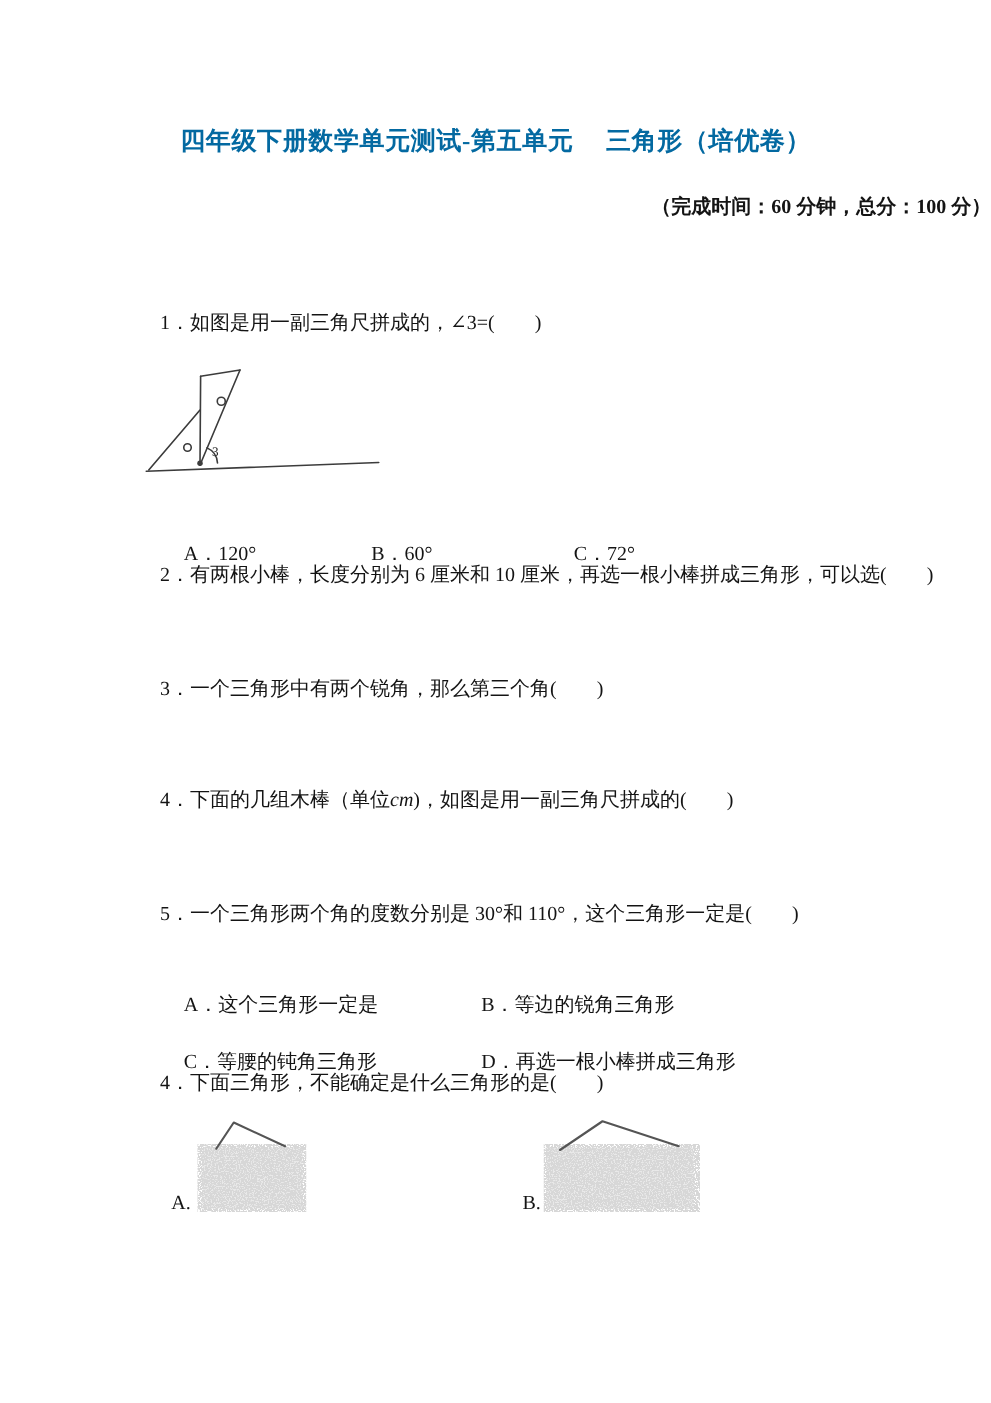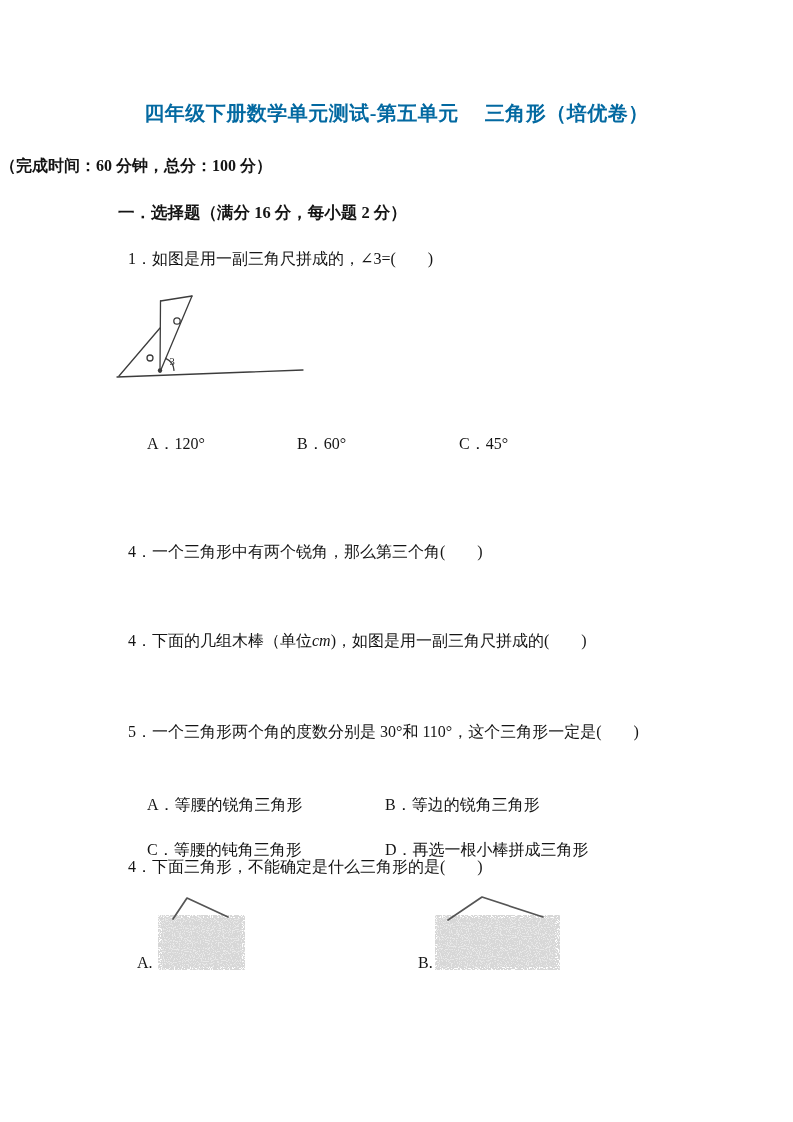--- a/index.html
+++ b/index.html
@@ -1,69 +1,69 @@
 <!DOCTYPE html>
 <html><head>
 <meta charset="utf-8">
 <style>
   html,body{margin:0;padding:0;background:#fff;}
   .page{position:relative;width:793px;height:1122px;background:#ffffff;overflow:hidden;
         font-family:"Liberation Serif","DejaVu Serif",serif;color:#141414;}
   .title{position:absolute;top:99px;left:0;width:100%;text-align:center;
          font-size:20px;line-height:28px;font-weight:700;color:#0369a1;letter-spacing:.5px;}
-  .subtitle{position:absolute;top:155px;left:0;width:100%;text-align:left;
+  .subtitle{position:absolute;top:155px;left:0;width:100%;text-align:right;
             font-size:16px;line-height:22px;font-weight:700;}
   .section{position:absolute;top:202px;left:118px;font-size:16.5px;line-height:22px;font-weight:700;white-space:nowrap;}
   .qtext{position:absolute;left:118px;font-size:16px;line-height:20px;white-space:nowrap;margin-left:10px;}
   .optrow{position:absolute;left:12px;top:0;width:100%;height:20px;margin-top:28px;}
   .opt{position:absolute;top:0;font-size:16px;line-height:20px;white-space:nowrap;}
   .figlabel{position:absolute;font-size:16px;line-height:20px;}
   .it{font-style:italic;}
   .figsvg{position:absolute;}
   .stroke{stroke:#3c3c3c;stroke-width:1.3;fill:none;stroke-linecap:round;}
   .stroke-bold{stroke:#555555;stroke-width:1.7;fill:none;stroke-linejoin:round;stroke-linecap:round;}
 </style>
 </head>
 <body>
 
 <div class="page">
 
   <div class="title">四年级下册数学单元测试-第五单元　 三角形（培优卷）</div>
   <div class="subtitle">（完成时间：60 分钟，总分：100 分）</div>
-  <div class="section">一．选择题（满分 16 分，每小题 2 分）</div>
 
   <div class="qtext" style="top:249px">1．如图是用一副三角尺拼成的，∠3=(　　)</div>
 
   <svg class="figsvg" style="left:110px;top:281px" width="200" height="102" viewBox="0 0 200 102">
     <line class="stroke" x1="7" y1="96" x2="193" y2="89"></line>
     <line class="stroke" x1="9" y1="95" x2="50" y2="47"></line>
     <line class="stroke" x1="50" y1="91" x2="50.5" y2="20"></line>
     <line class="stroke" x1="50.5" y1="20" x2="82" y2="15"></line>
     <line class="stroke" x1="82" y1="15" x2="50" y2="91"></line>
     <circle class="stroke" cx="40" cy="77" r="3"></circle>
     <circle class="stroke" cx="67" cy="40" r="3.2"></circle>
     <path class="stroke" d="M 64 89.4 A 14 14 0 0 0 55.6 77.3"></path>
     <circle cx="50" cy="89.5" r="2.2" fill="#3c3c3c"></circle>
     <text x="59.5" y="84" font-size="10.5" fill="#222222">3</text>
   </svg>
 
   <div class="optrow" style="top:406px">
     <span class="opt" style="left:135px">A．120°</span>
     <span class="opt" style="left:285px">B．60°</span>
-    <span class="opt" style="left:447px">C．45°</span>
+    <span class="opt" style="left:447px">C．72°</span>
   </div>
 
+  <div class="qtext" style="top:451px">2．有两根小棒，长度分别为 6 厘米和 10 厘米，再选一根小棒拼成三角形，可以选(　　)</div>
 
-  <div class="qtext" style="top:542px">4．一个三角形中有两个锐角，那么第三个角(　　)</div>
+  <div class="qtext" style="top:542px">3．一个三角形中有两个锐角，那么第三个角(　　)</div>
 
   <div class="qtext" style="top:631px"><span>4．下面的几组木棒（单位</span><span class="it">cm</span><span>)，如图是用一副三角尺拼成的(　　)</span></div>
 
   <div class="qtext" style="top:722px">5．一个三角形两个角的度数分别是 30°和 110°，这个三角形一定是(　　)</div>
   <div class="optrow" style="top:767px">
-    <span class="opt" style="left:135px">A．等腰的锐角三角形</span>
+    <span class="opt" style="left:135px">A．这个三角形一定是</span>
     <span class="opt" style="left:373px">B．等边的锐角三角形</span>
   </div>
   <div class="optrow" style="top:812px">
     <span class="opt" style="left:135px">C．等腰的钝角三角形</span>
     <span class="opt" style="left:373px">D．再选一根小棒拼成三角形</span>
   </div>
 
   <div class="qtext" style="top:857px">4．下面三角形，不能确定是什么三角形的是(　　)</div>
 
   <svg width="0" height="0" style="position:absolute">

